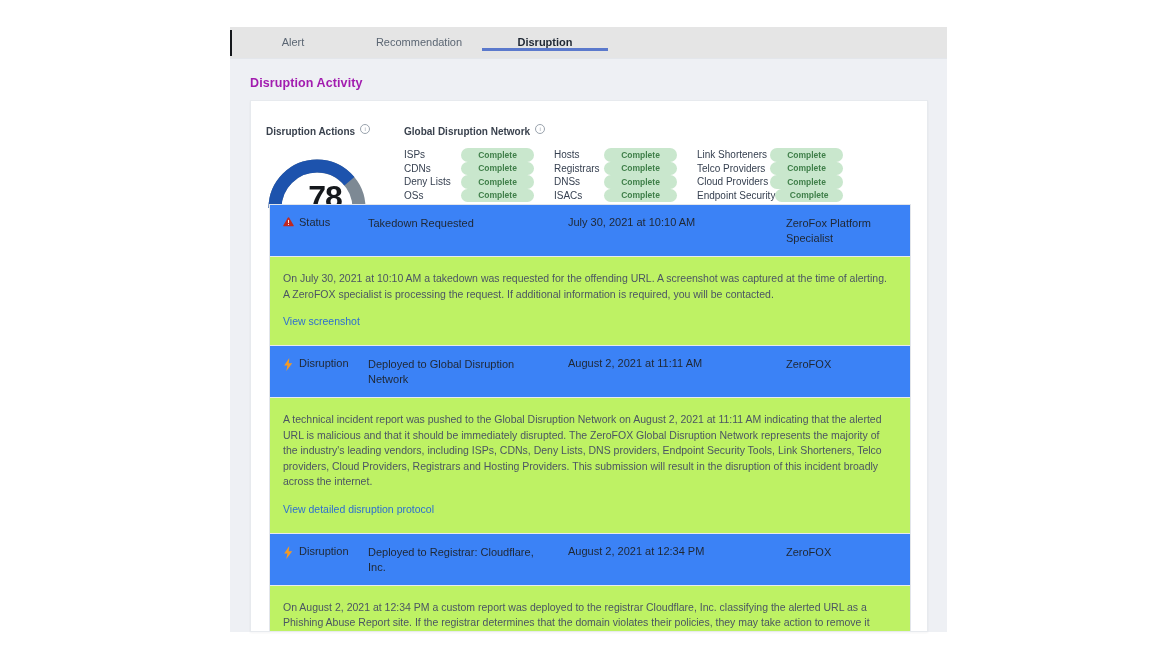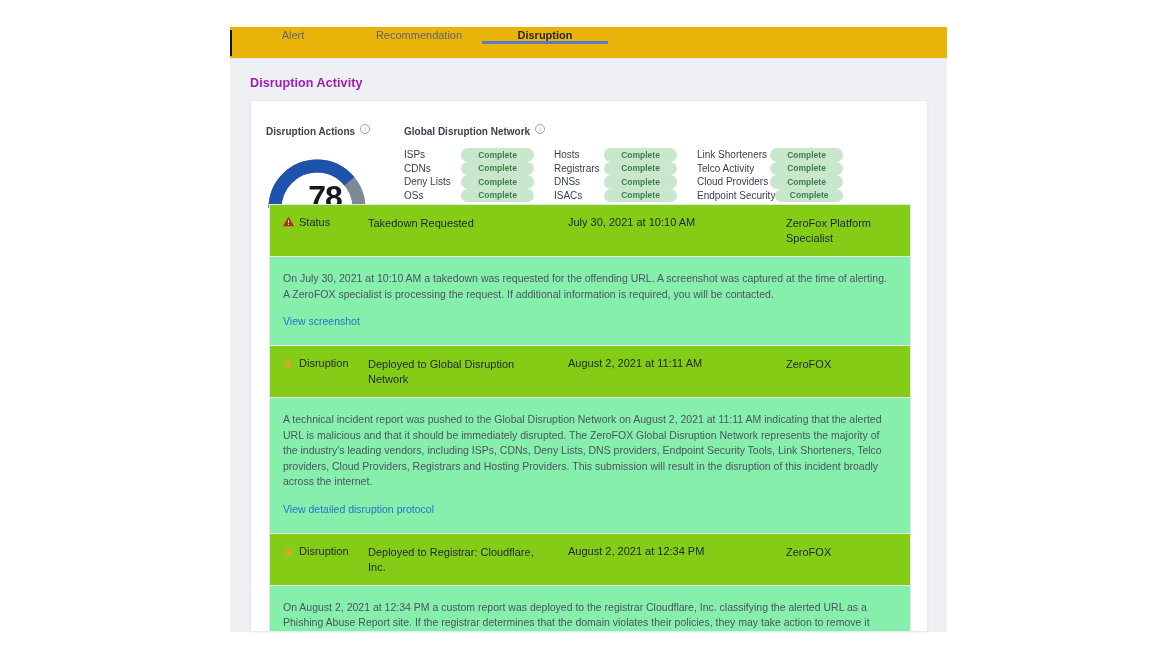--- a/index.html
+++ b/index.html
@@ -4,21 +4,21 @@
 <style>
   html,body{margin:0;padding:0;}
   body{
     width:1170px;height:658px;position:relative;background:#ffffff;
     font-family:"Liberation Sans",sans-serif;overflow:hidden;
     -webkit-font-smoothing:antialiased;
   }
   
   .tabbar{
     position:absolute;left:230px;top:27px;width:717px;height:31px;
-    background:#eab308;display:flex;align-items:flex-start;
+    background:#e5e5e5;display:flex;align-items:center;
   }
   .tab-caret{position:absolute;left:0;top:3px;width:2px;height:26px;background:#15181c;}
   .tab{
     width:126px;display:flex;align-items:center;justify-content:center;
     font-size:11px;color:#5b6673;cursor:pointer;box-sizing:border-box;
     border-bottom:3px solid transparent;padding-top:2px;
   }
   .tab.active{color:#1f2733;font-weight:bold;border-bottom-color:#5b79cc;}
   
   .main-bg{
@@ -62,30 +62,30 @@
     display:inline-block;width:73px;box-sizing:border-box;text-align:center;
     background:#c9e7cd;color:#3f7f49;font-size:8.5px;font-weight:bold;
     border-radius:7px;padding:1.5px 0 2px;
   }
   
   .timeline{
     position:absolute;left:18px;top:103px;width:642px;
     border:1px solid #e2e5ea;box-sizing:border-box;background:#ffffff;
   }
   .entry-header{
-    display:flex;background:#84cc16;padding:11px 0 10px 13px;box-sizing:border-box;
+    display:flex;background:#3b82f6;padding:11px 0 10px 13px;box-sizing:border-box;
     border-bottom:1px solid #e8eaee;font-size:11px;color:#1f2733;
   }
   .eh-icon{width:16px;flex:none;padding-top:1px;}
   .eh-type{width:69px;flex:none;}
   .eh-title{width:200px;flex:none;padding-right:28px;box-sizing:border-box;line-height:15px;}
   .eh-date{width:218px;flex:none;}
   .eh-actor{flex:1;padding-right:10px;line-height:15px;}
   .entry-desc{
-    background:#86efac;padding:14px 22px 16px 13px;box-sizing:border-box;
+    background:#bef264;padding:14px 22px 16px 13px;box-sizing:border-box;
     border-bottom:1px solid #e8eaee;
   }
   .entry-desc p{
     margin:0;font-size:10.5px;line-height:15.5px;color:#4b5563;
   }
   .entry-link{
     display:inline-block;margin-top:13px;font-size:10.5px;color:#2e6fd0;
     text-decoration:none;cursor:pointer;
   }
 </style>
@@ -154,21 +154,21 @@
             <span class="net-name">ISACs</span>
             <span class="badge">Complete</span>
           </div>
       </div>
       <div class="net-col c3">
         <div class="net-row">
             <span class="net-name">Link Shorteners</span>
             <span class="badge">Complete</span>
           </div>
         <div class="net-row">
-            <span class="net-name">Telco Activity</span>
+            <span class="net-name">Telco Providers</span>
             <span class="badge">Complete</span>
           </div>
         <div class="net-row">
             <span class="net-name">Cloud Providers</span>
             <span class="badge">Complete</span>
           </div>
         <div class="net-row">
             <span class="net-name">Endpoint Security</span>
             <span class="badge">Complete</span>
           </div>

